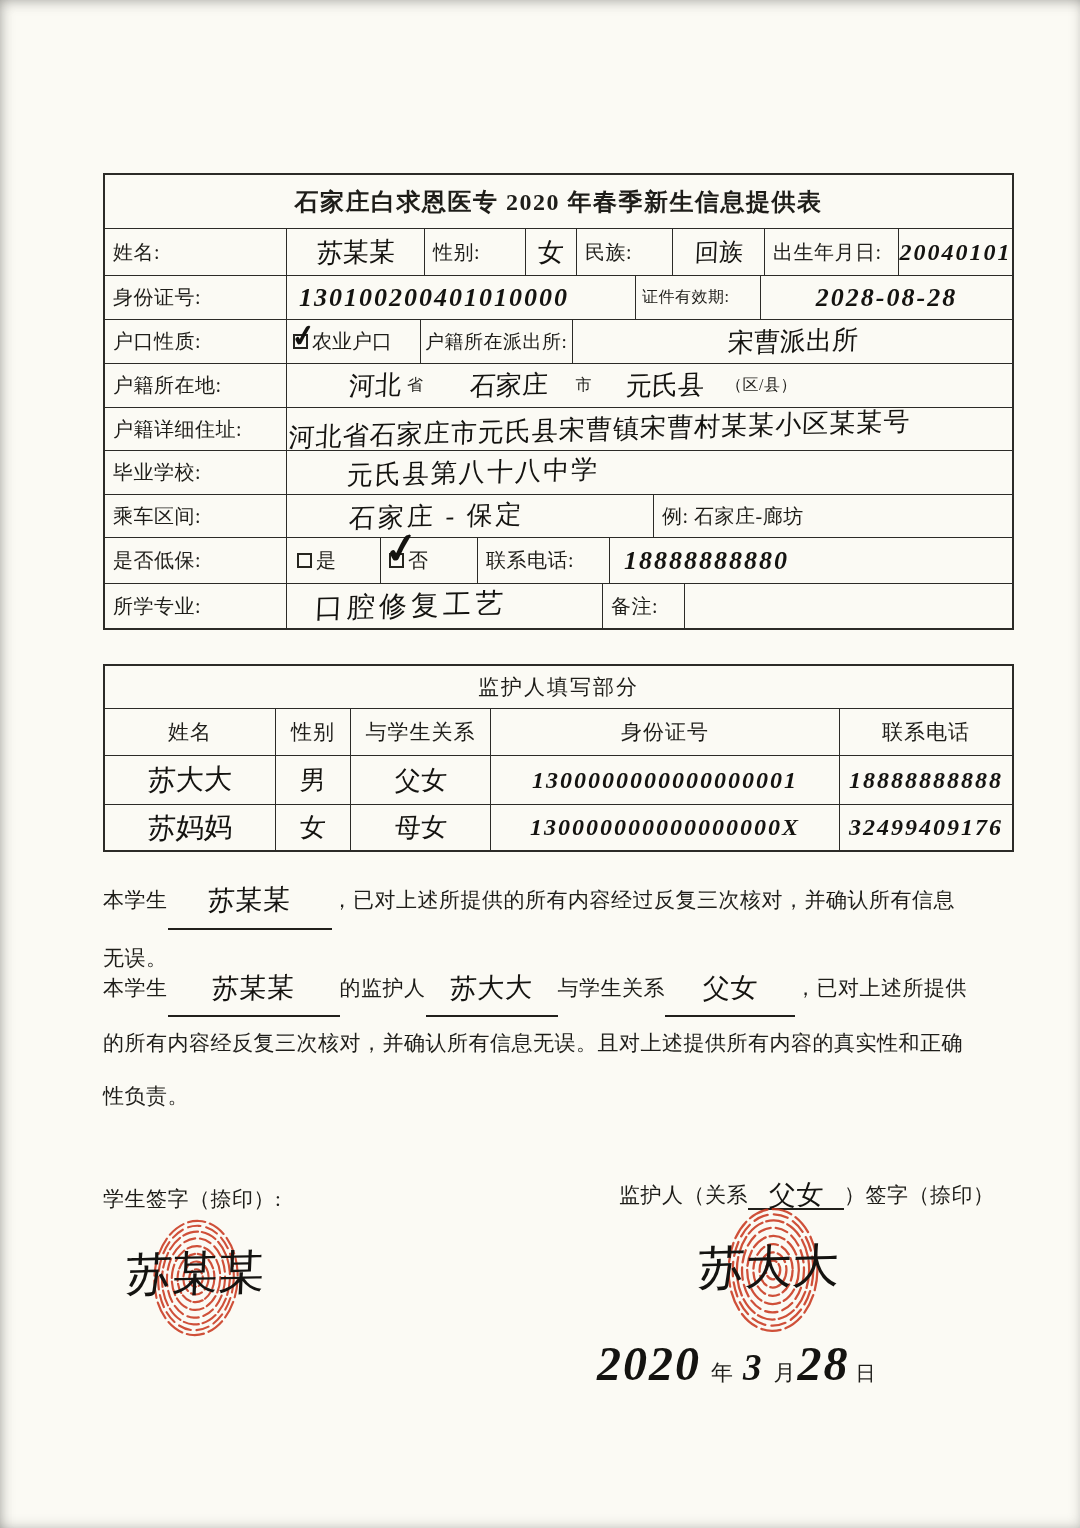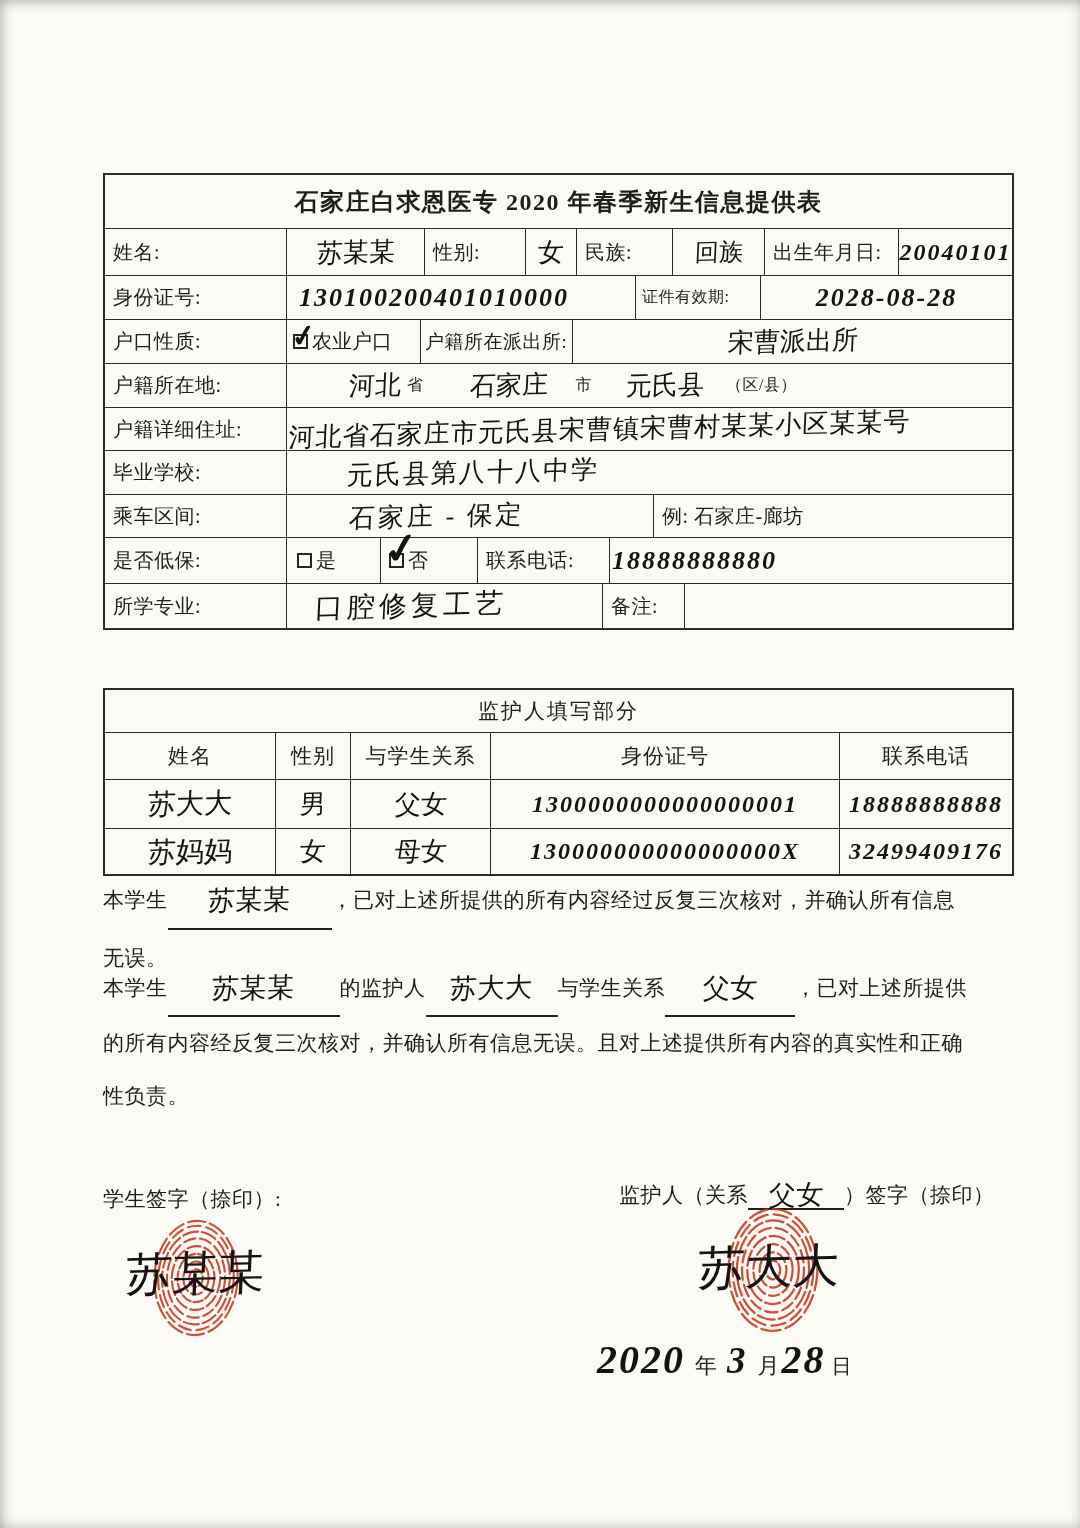--- a/index.html
+++ b/index.html
@@ -9,21 +9,21 @@
   .page{
     position:relative;width:1080px;height:1528px;margin:0 auto;
     background:var(--paper);color:var(--ink);
     font-family:"Liberation Serif","DejaVu Serif",serif;
     box-shadow: inset 6px 6px 14px -6px rgba(80,80,76,.55),
                 inset -5px -7px 14px -8px rgba(80,80,76,.38);
     overflow:hidden;
   }
   .tbl{position:absolute;left:103px;width:911px;border:2px solid var(--line);box-sizing:border-box;background:transparent;}
   #student-table{top:173px;}
-  #guardian-table{top:688px;}
+  #guardian-table{top:664px;}
   .trow{display:flex;border-top:1px solid var(--line);}
   .trow:first-child{border-top:none;}
   .c{box-sizing:border-box;border-left:1px solid var(--line);display:flex;align-items:center;position:relative;}
   .c:first-child{border-left:none;}
   .grow{flex:1 1 auto;}
   .ctr{justify-content:center;}
   .lbl{font-size:20px;padding-left:8px;letter-spacing:.5px;}
   .lbl-n{font-size:16px;letter-spacing:.5px;}
   .title-c{justify-content:center;font-size:24px;font-weight:700;letter-spacing:1.5px;}
   .sec-title{justify-content:center;font-size:21px;letter-spacing:2px;}
@@ -50,21 +50,21 @@
   .sig-label{position:absolute;font-size:21px;letter-spacing:.5px;}
   #sig-student-label{left:103px;top:1185px;}
   #sig-guardian-label{left:619px;top:1181px;display:flex;align-items:baseline;}
   .fp{position:absolute;color:var(--fp);}
   #fp-left{left:146px;top:1218px;width:100px;height:120px;transform:rotate(-4deg);}
   #fp-right{left:720px;top:1206px;width:106px;height:128px;transform:rotate(6deg);}
   .sig-name{position:absolute;z-index:3;}
   #sig-name-student{left:126px;top:1243px;font-size:46px;}
   #sig-name-guardian{left:698px;top:1236px;font-size:47px;}
   #sig-date{position:absolute;left:597px;top:1336px;display:flex;align-items:baseline;z-index:3;}
-  #sig-date .num{font-size:40px;}
+  #sig-date .num{font-size:48px;}
   #sig-date .unit{font-size:22px;margin:0 10px;}
   #sig-date .unit.tight{margin:0 2px 0 6px;}
 </style>
 </head>
 <body>
 
 <div class="page">
 
   <div class="tbl" id="student-table">
 
@@ -196,21 +196,21 @@
           <span class="cbx">
               <span class="cb"></span>
               <span class="tick big">✓</span>
             </span>
           <span>否</span>
         </span>
       </div>
       <div class="c" style="flex:0 0 132px">
           <span class="lbl">联系电话:</span>
         </div>
-      <div class="c grow" style="padding-left:2px">
+      <div class="c grow" style="padding-left:14px">
           <span class="hwn v26">18888888880</span>
         </div>
     </div>
 
     <div class="trow" style="height:44px">
       <div class="c" style="flex:0 0 181px">
           <span class="lbl">所学专业:</span>
         </div>
       <div class="c" style="flex:0 0 316px">
           <span class="hwc v28" style="margin-left:28px;letter-spacing:4px">口腔修复工艺</span>

